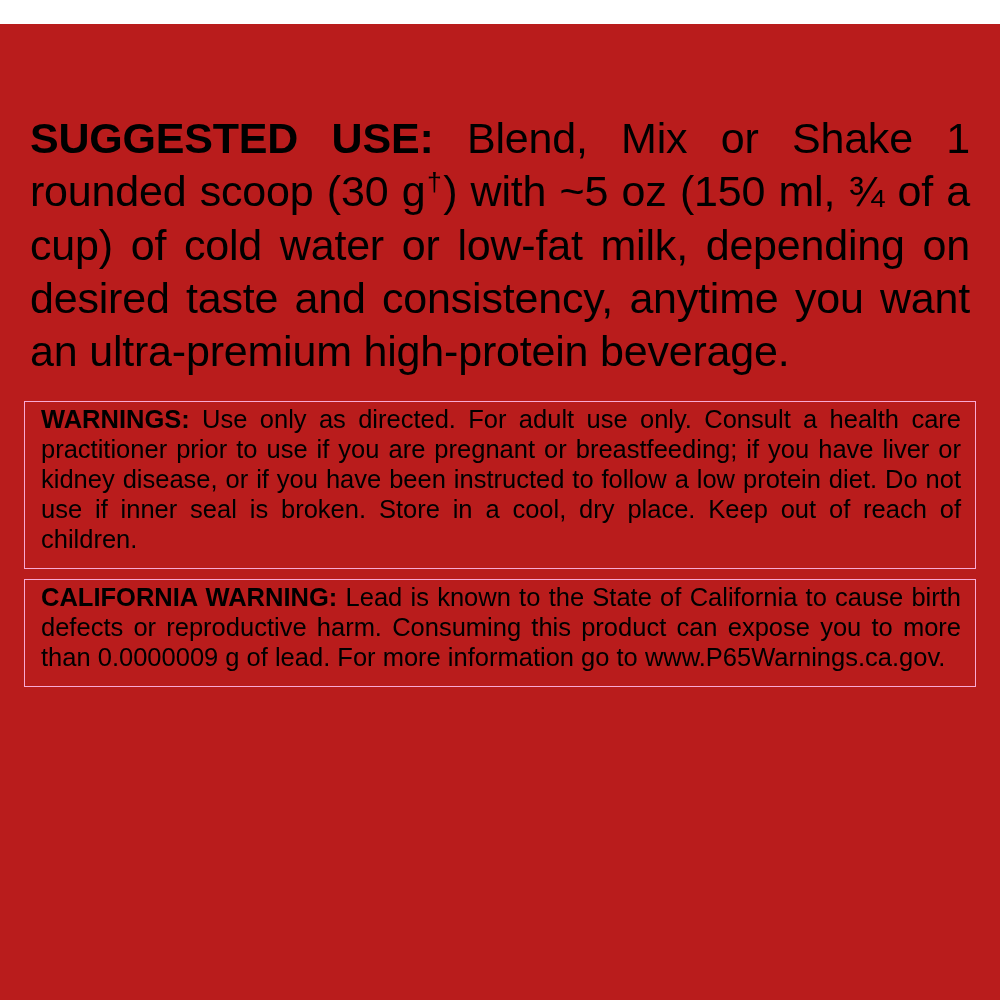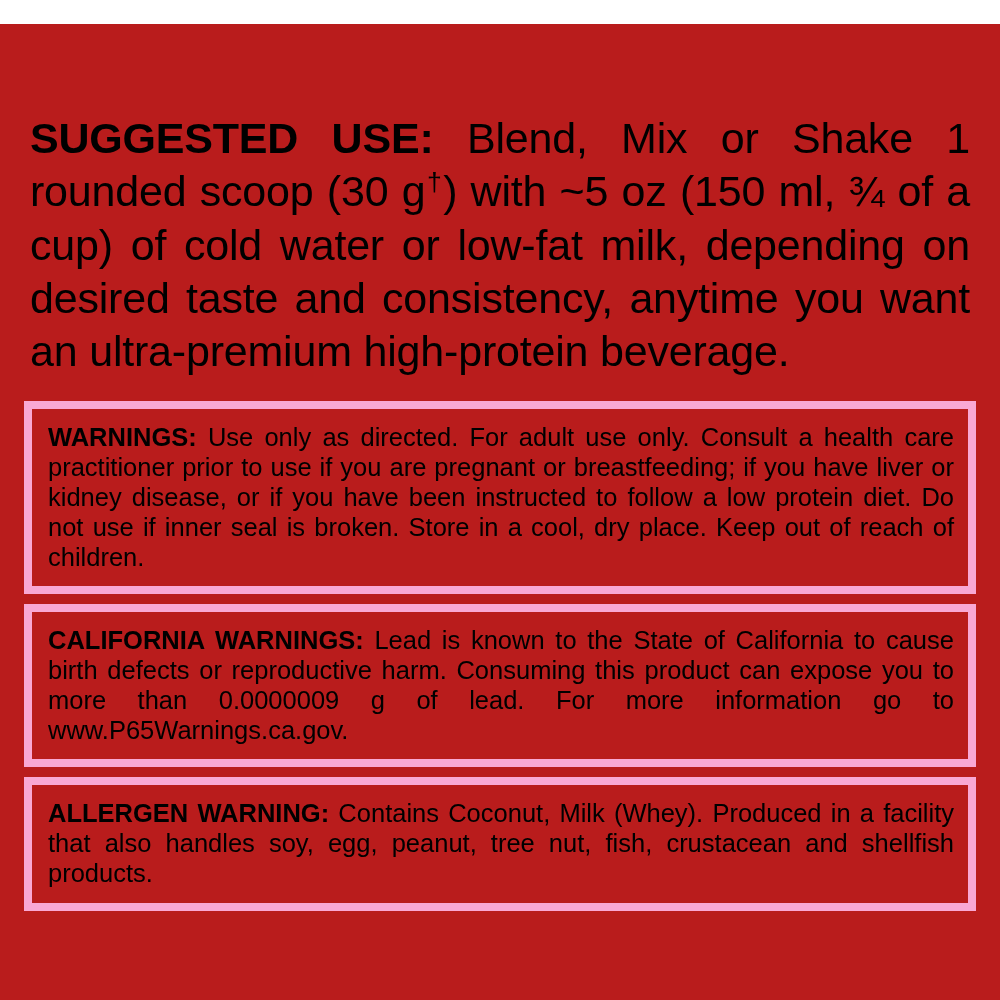--- a/index.html
+++ b/index.html
@@ -39,22 +39,22 @@
   }
   .suggested-use .sup {
     font-size: 0.62em;
     vertical-align: super;
     line-height: 0;
   }
 
   
   .warning-box {
     box-sizing: border-box;
-    border: 8px solid #f9a8d4;
-    padding: 13px 14px 14px 16px;
+    border: 1px solid #f9a8d4;
+    padding: 2px 14px 14px 16px;
     margin-bottom: 10px;
   }
   .warning-box:last-child {
     margin-bottom: 0;
   }
   .warning-text {
     font-size: 25.5px;
     line-height: 1.18;
     text-align: justify;
     text-align-last: left;
@@ -74,23 +74,18 @@
   </p>
 
   <div class="warning-box">
     <p class="warning-text">
       <span class="w-heading">WARNINGS:</span><span> Use only as directed. For adult use only. Consult a health care practitioner prior to use if you are pregnant or breastfeeding; if you have liver or kidney disease, or if you have been instructed to follow a low protein diet. Do not use if inner seal is broken. Store in a cool, dry place. Keep out of reach of children.</span>
     </p>
   </div>
 
   <div class="warning-box">
     <p class="warning-text">
-      <span class="w-heading">CALIFORNIA WARNINGS:</span><span> Lead is known to the State of California to cause birth defects or reproductive harm. Consuming this product can expose you to more than 0.0000009 g of lead. For more information go to www.P65Warnings.ca.gov.</span>
+      <span class="w-heading">CALIFORNIA WARNING:</span><span> Lead is known to the State of California to cause birth defects or reproductive harm. Consuming this product can expose you to more than 0.0000009 g of lead. For more information go to www.P65Warnings.ca.gov.</span>
     </p>
   </div>
 
-  <div class="warning-box">
-    <p class="warning-text">
-      <span class="w-heading">ALLERGEN WARNING:</span><span> Contains Coconut, Milk (Whey). Produced in a facility that also handles soy, egg, peanut, tree nut, fish, crustacean and shellfish products.</span>
-    </p>
-  </div>
 
 </div>
 
 </body></html>

